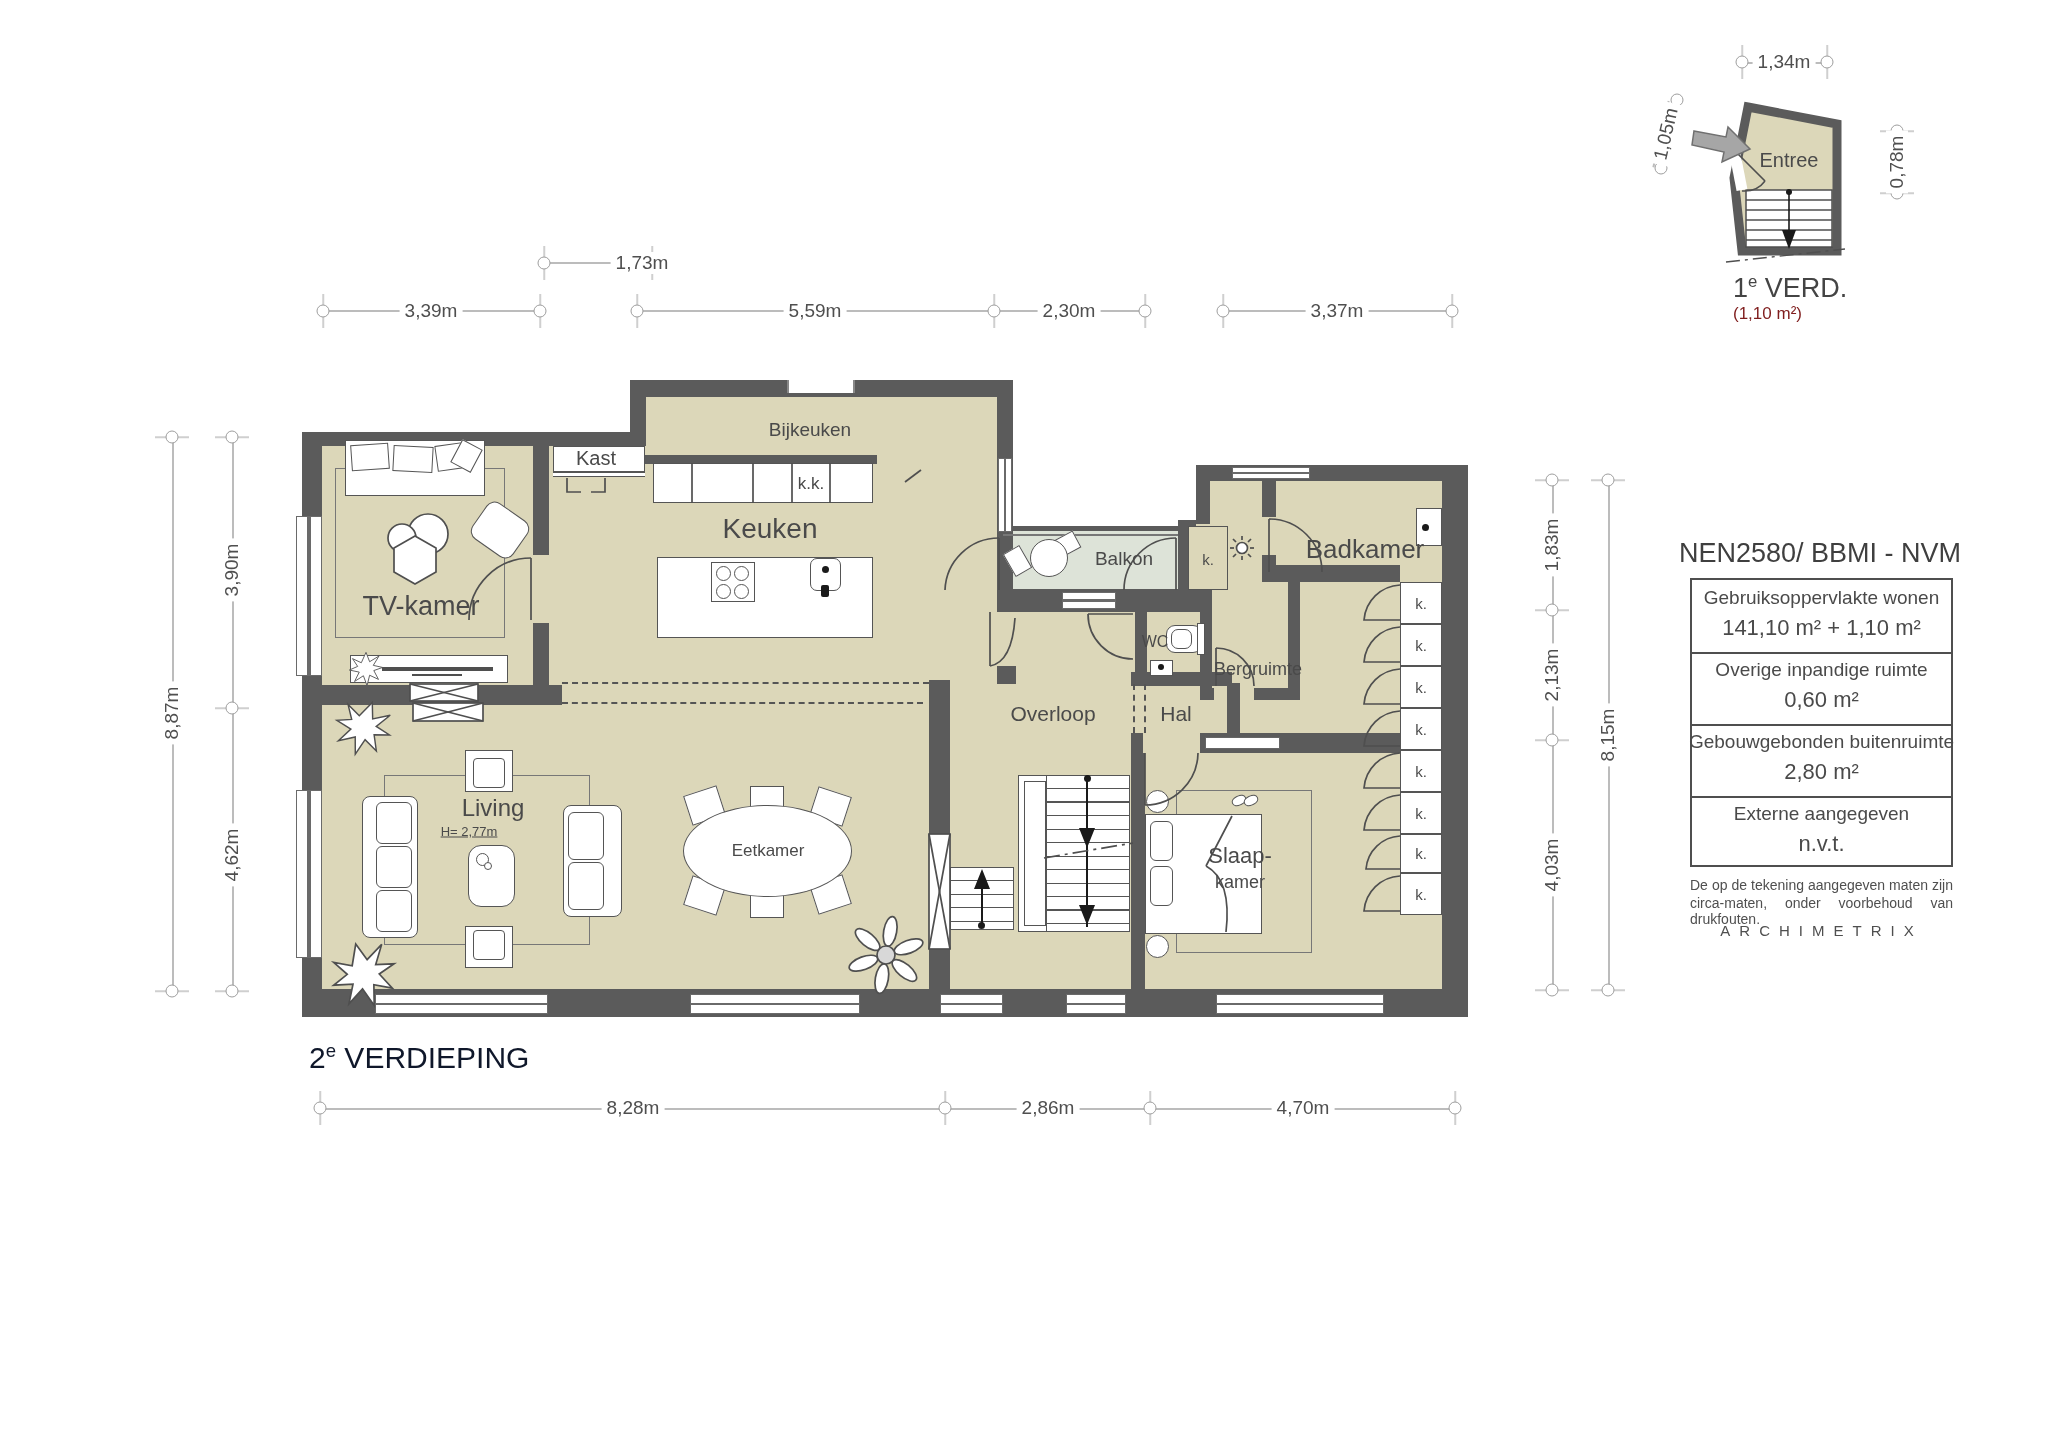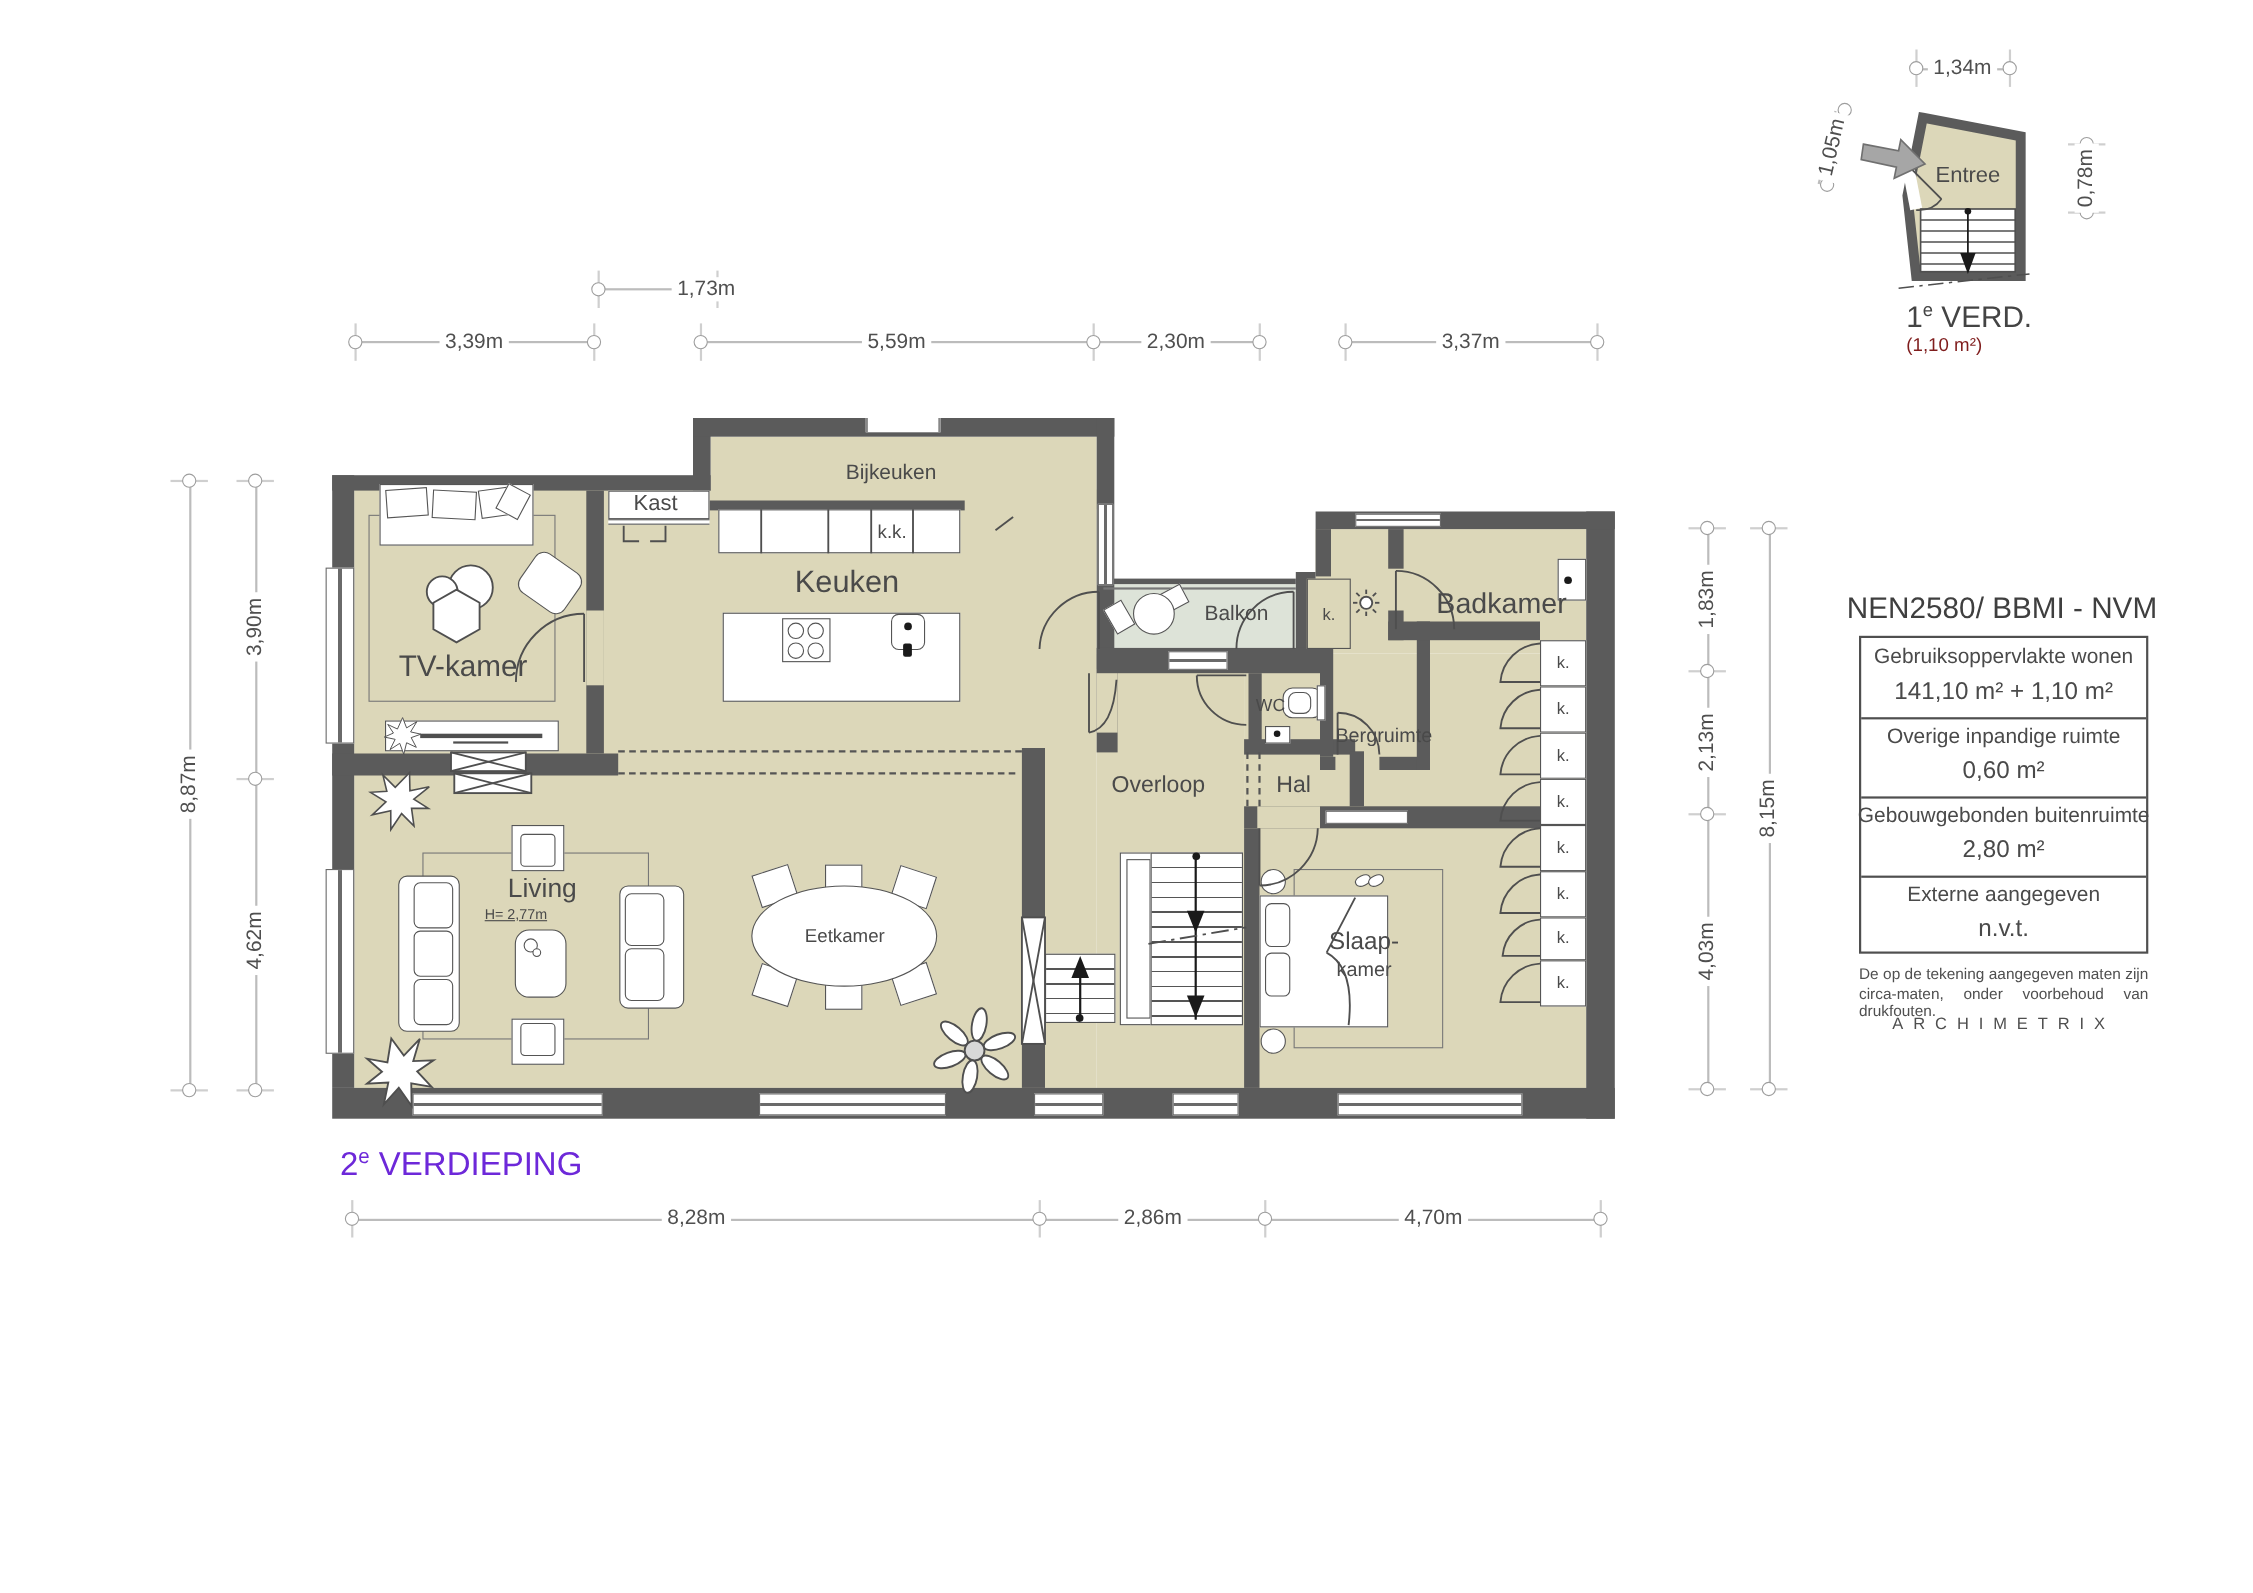--- a/index.html
+++ b/index.html
@@ -320,21 +320,21 @@
   <div class="lbl" style="left:1240px;top:882px;font-size:18px;">kamer</div>
   <div class="lbl" style="left:1421px;top:603px;font-size:15px;">k.</div>
   <div class="lbl" style="left:1421px;top:645px;font-size:15px;">k.</div>
   <div class="lbl" style="left:1421px;top:687px;font-size:15px;">k.</div>
   <div class="lbl" style="left:1421px;top:729px;font-size:15px;">k.</div>
   <div class="lbl" style="left:1421px;top:771px;font-size:15px;">k.</div>
   <div class="lbl" style="left:1421px;top:813px;font-size:15px;">k.</div>
   <div class="lbl" style="left:1421px;top:853px;font-size:15px;">k.</div>
   <div class="lbl" style="left:1421px;top:894px;font-size:15px;">k.</div>
 
-  <div class="lbl0" style="left:309px;top:1040px;font-size:30px;color:#6d28d9;">
+  <div class="lbl0" style="left:309px;top:1040px;font-size:30px;color:#0f172a;">
     <span>2</span><sup>e</sup><span> VERDIEPING</span>
   </div>
 
   <div class="dimline" style="left:323px;top:310px;width:217px;height:1.5px;"></div>
   <div class="dimline" style="left:637px;top:310px;width:357px;height:1.5px;"></div>
   <div class="dimline" style="left:994px;top:310px;width:151px;height:1.5px;"></div>
   <div class="dimline" style="left:1223px;top:310px;width:229px;height:1.5px;"></div>
   <div class="dimline" style="left:544px;top:262px;width:108px;height:1.5px;"></div>
   <div class="tickv" style="left:323px;top:311px;"></div>
   <div class="tickv" style="left:540px;top:311px;"></div>

